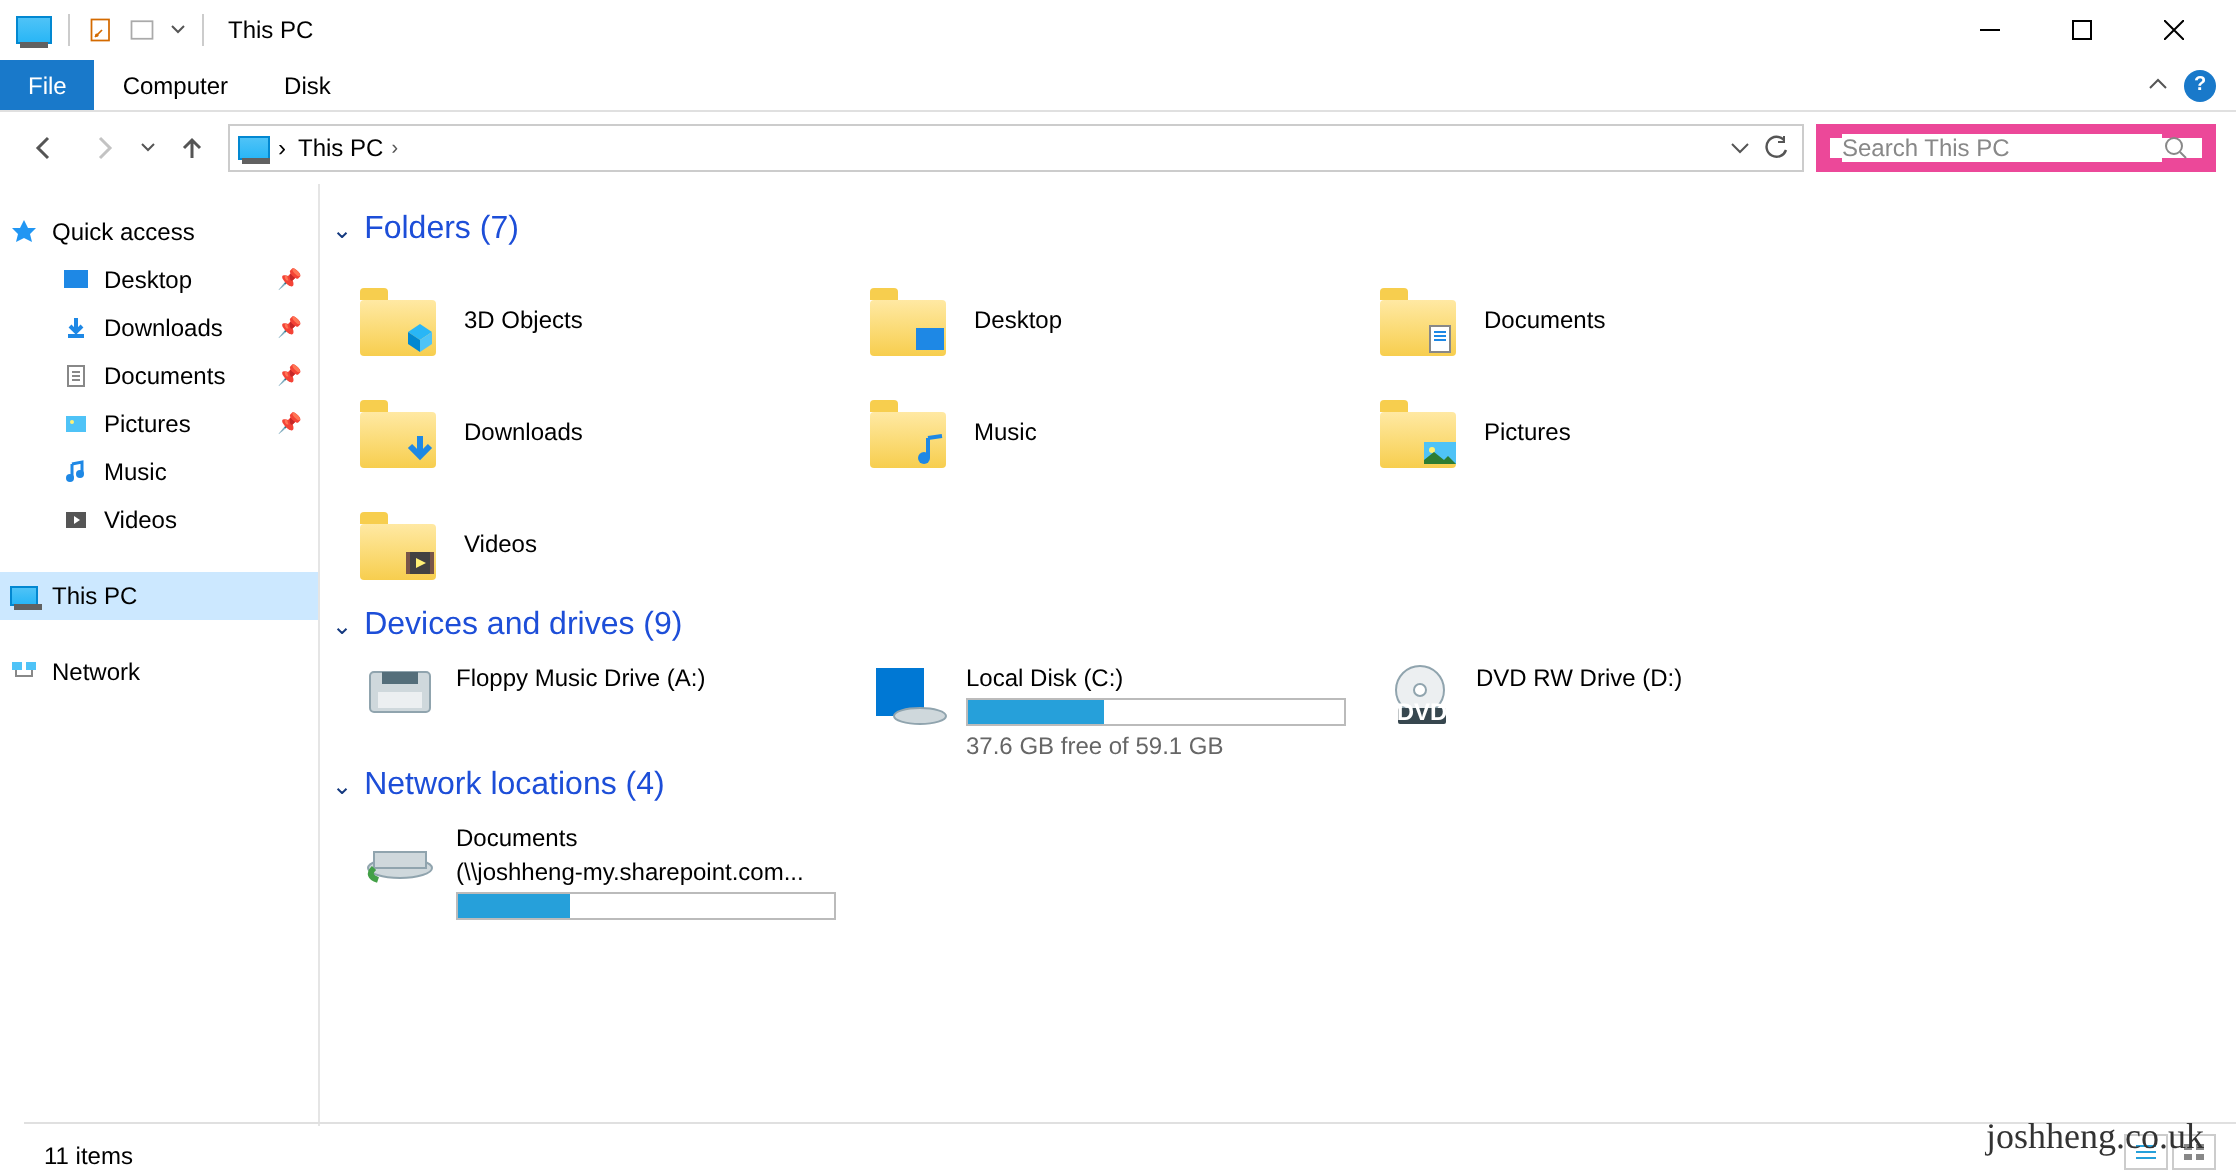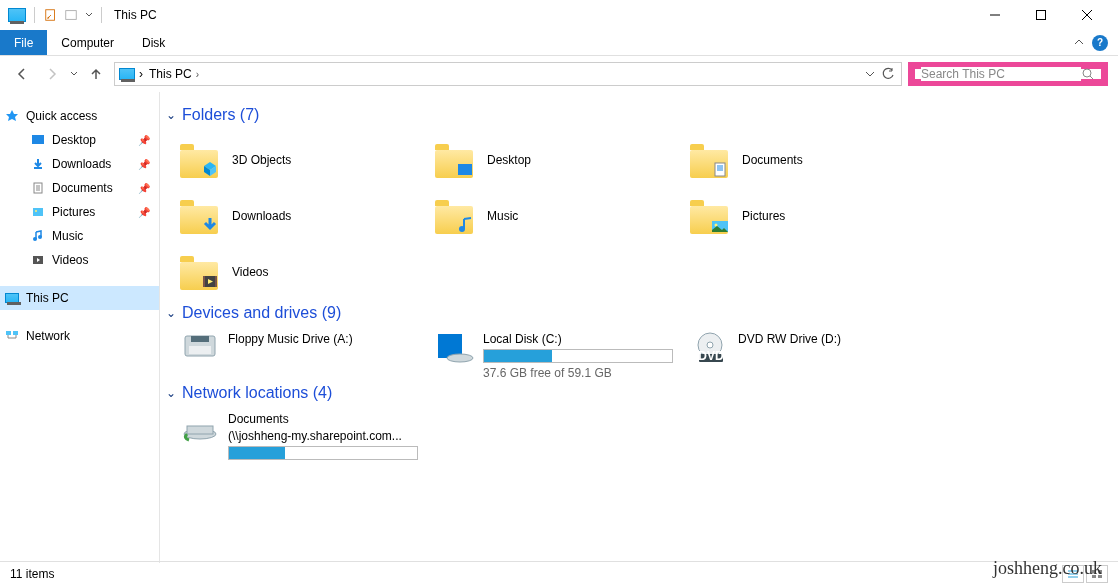--- a/index.html
+++ b/index.html
@@ -47,21 +47,21 @@
 .folder-icon{width:40px;height:36px;position:relative}
 .folder-shape{width:38px;height:28px;background:linear-gradient(to bottom,#ffe9a3,#f7ce4e);border-radius:2px;position:absolute;bottom:0}
 .folder-shape::before{content:"";position:absolute;top:-6px;left:0;width:14px;height:6px;background:#f7ce4e;border-radius:2px 2px 0 0}
 .folder-overlay{position:absolute;bottom:0;right:0;width:20px;height:18px}
 .drive-item{width:255px;display:flex;align-items:flex-start;gap:8px;padding-left:14px;padding-top:2px}
 .drive-icon{width:40px;height:36px;display:flex;align-items:flex-start;justify-content:center}
 .drive-info{display:flex;flex-direction:column;gap:3px}
 .drive-bar{width:190px;height:14px;border:1px solid #bbb;background:#fff;position:relative}
 .drive-bar-fill{height:100%;background:#26a0da}
 .drive-sub{color:#666;font-size:12px}
-.statusbar{position:absolute;bottom:0;left:0;right:0;height:24px;border-top:1px solid #e0e0e0;display:flex;align-items:center;padding:0 10px}
+.statusbar{position:absolute;bottom:0;left:12px;right:0;height:24px;border-top:1px solid #e0e0e0;display:flex;align-items:flex-end;padding:0 10px}
 .watermark{position:absolute;bottom:6px;right:16px;font-size:18px;color:#333;font-family:Georgia,serif}
 .status-right{margin-left:auto;display:flex;gap:2px}
 .view-toggle{width:22px;height:18px;border:1px solid #ccc;display:flex;align-items:center;justify-content:center}
 </style>
 </head>
 <body>
 
 <div class="titlebar">
   <div class="titlebar-icons">
     <div class="app-icon"></div>

